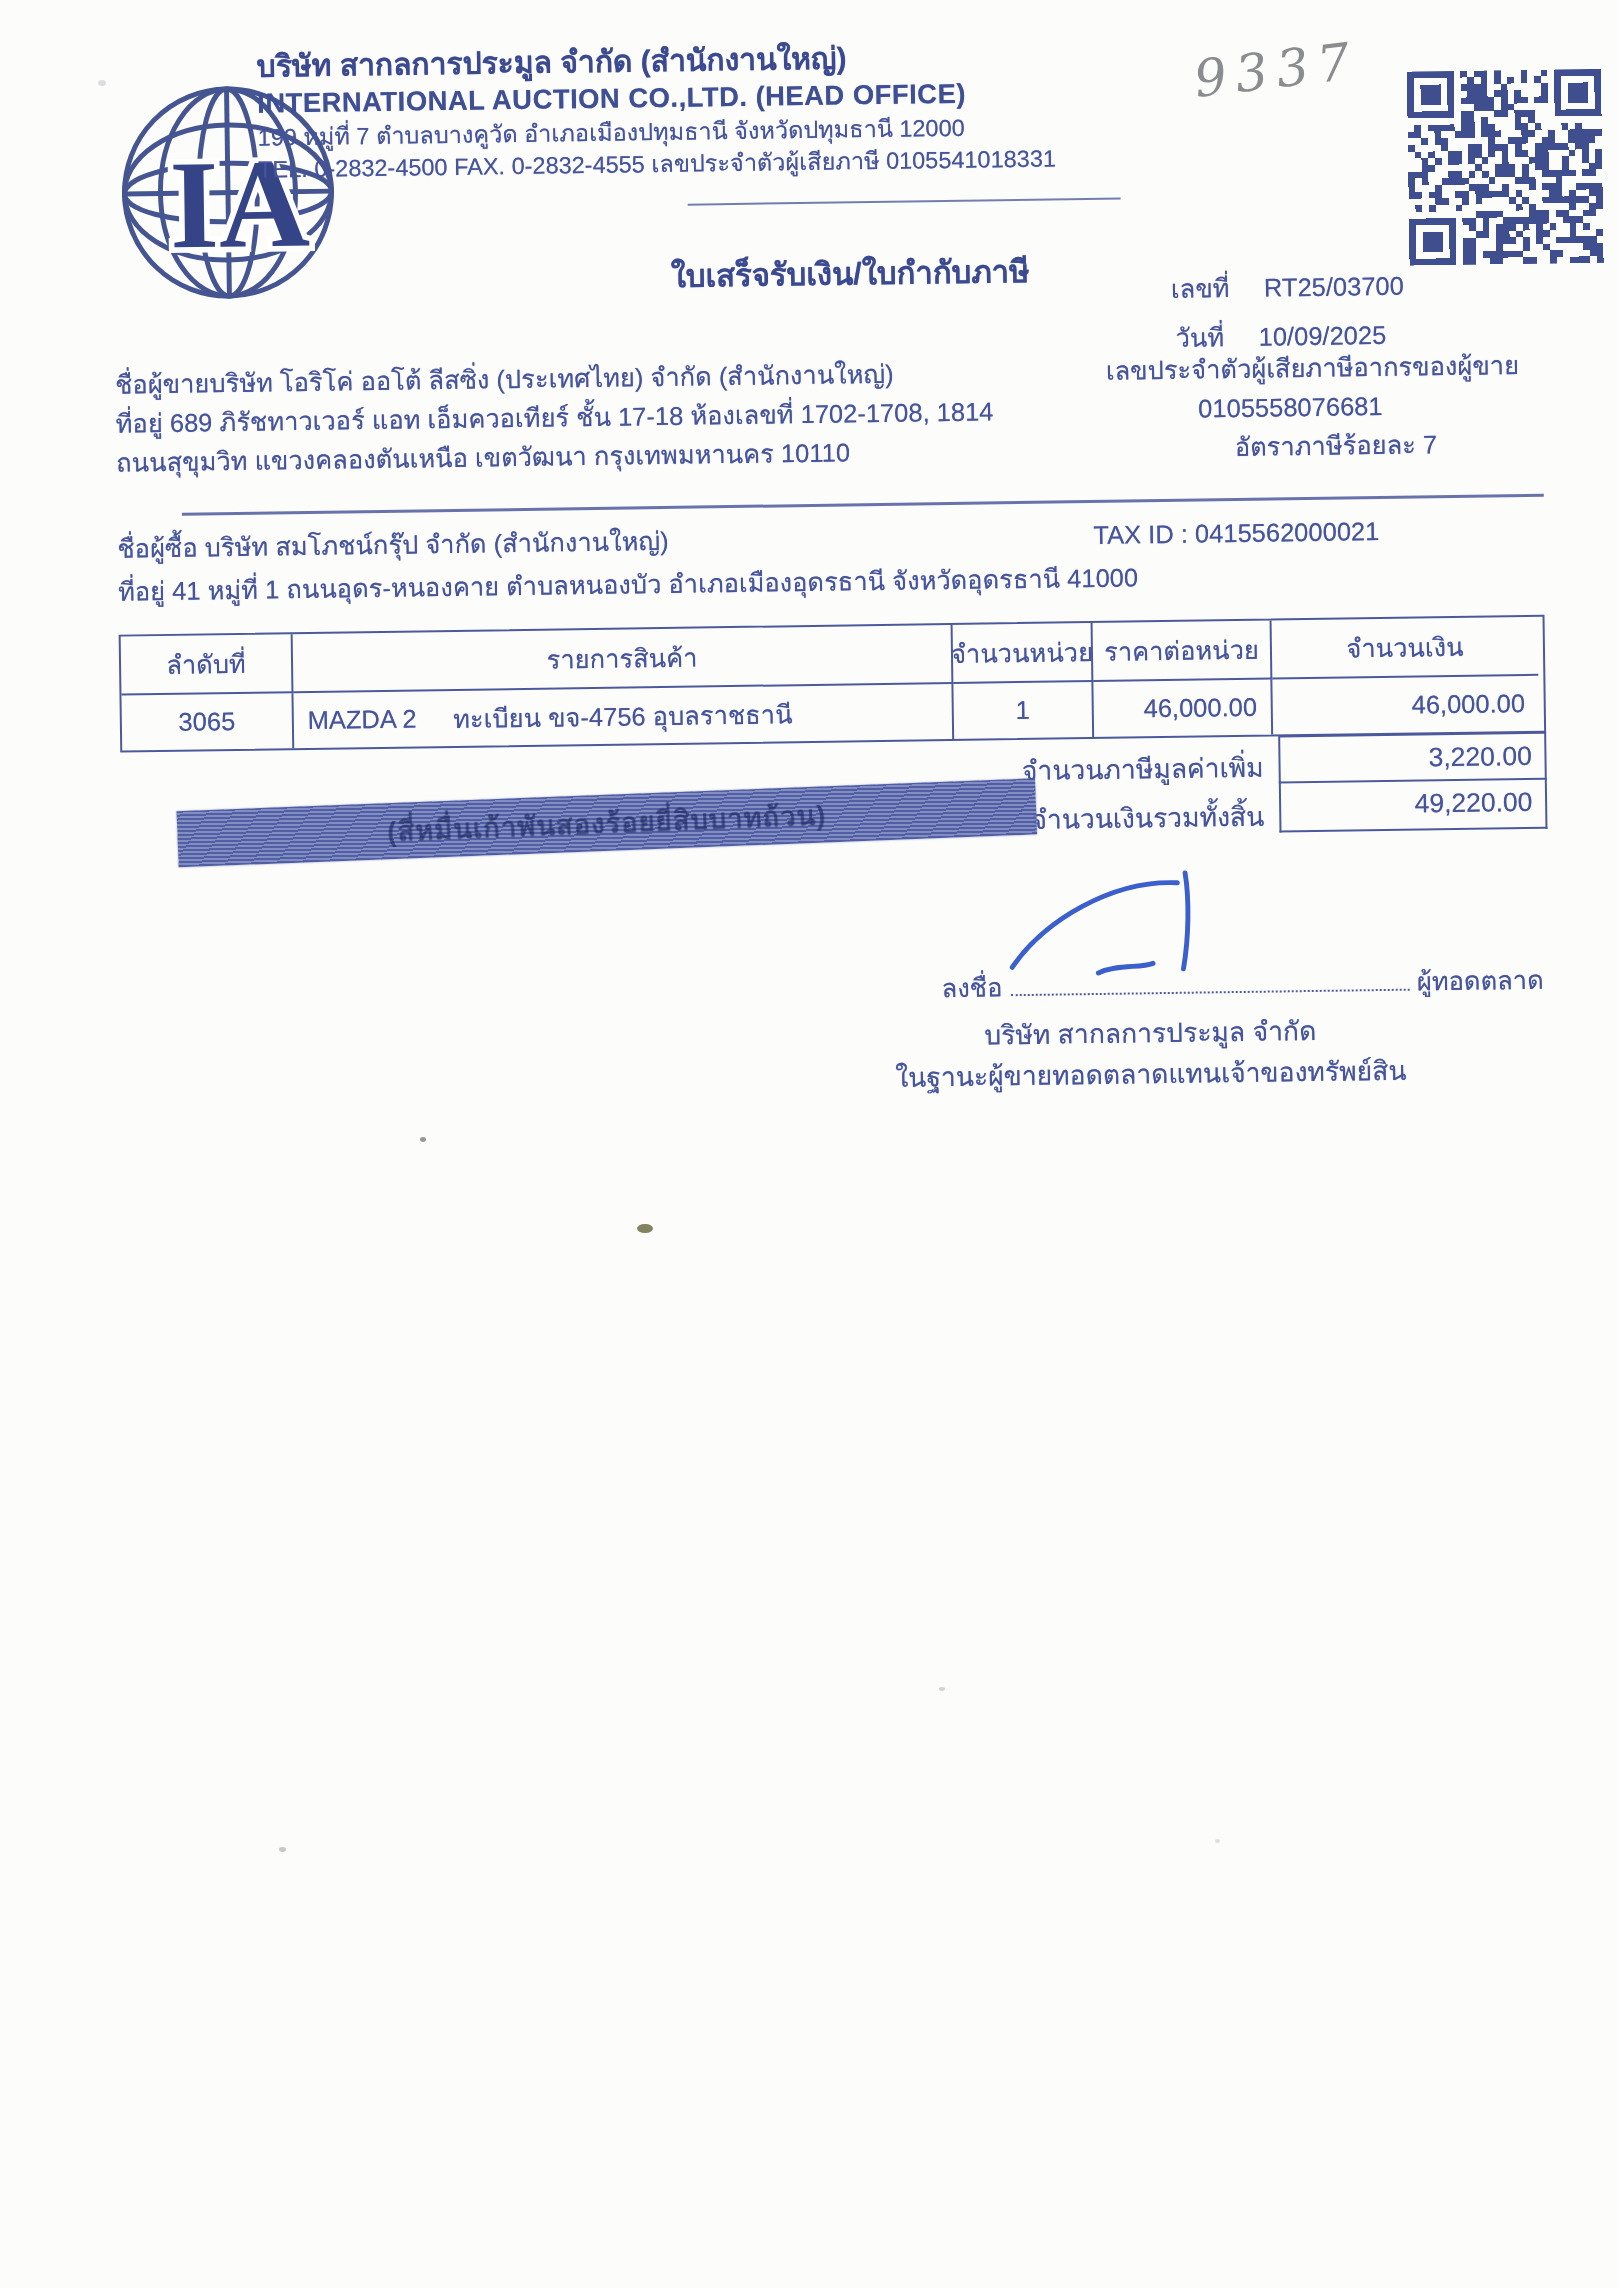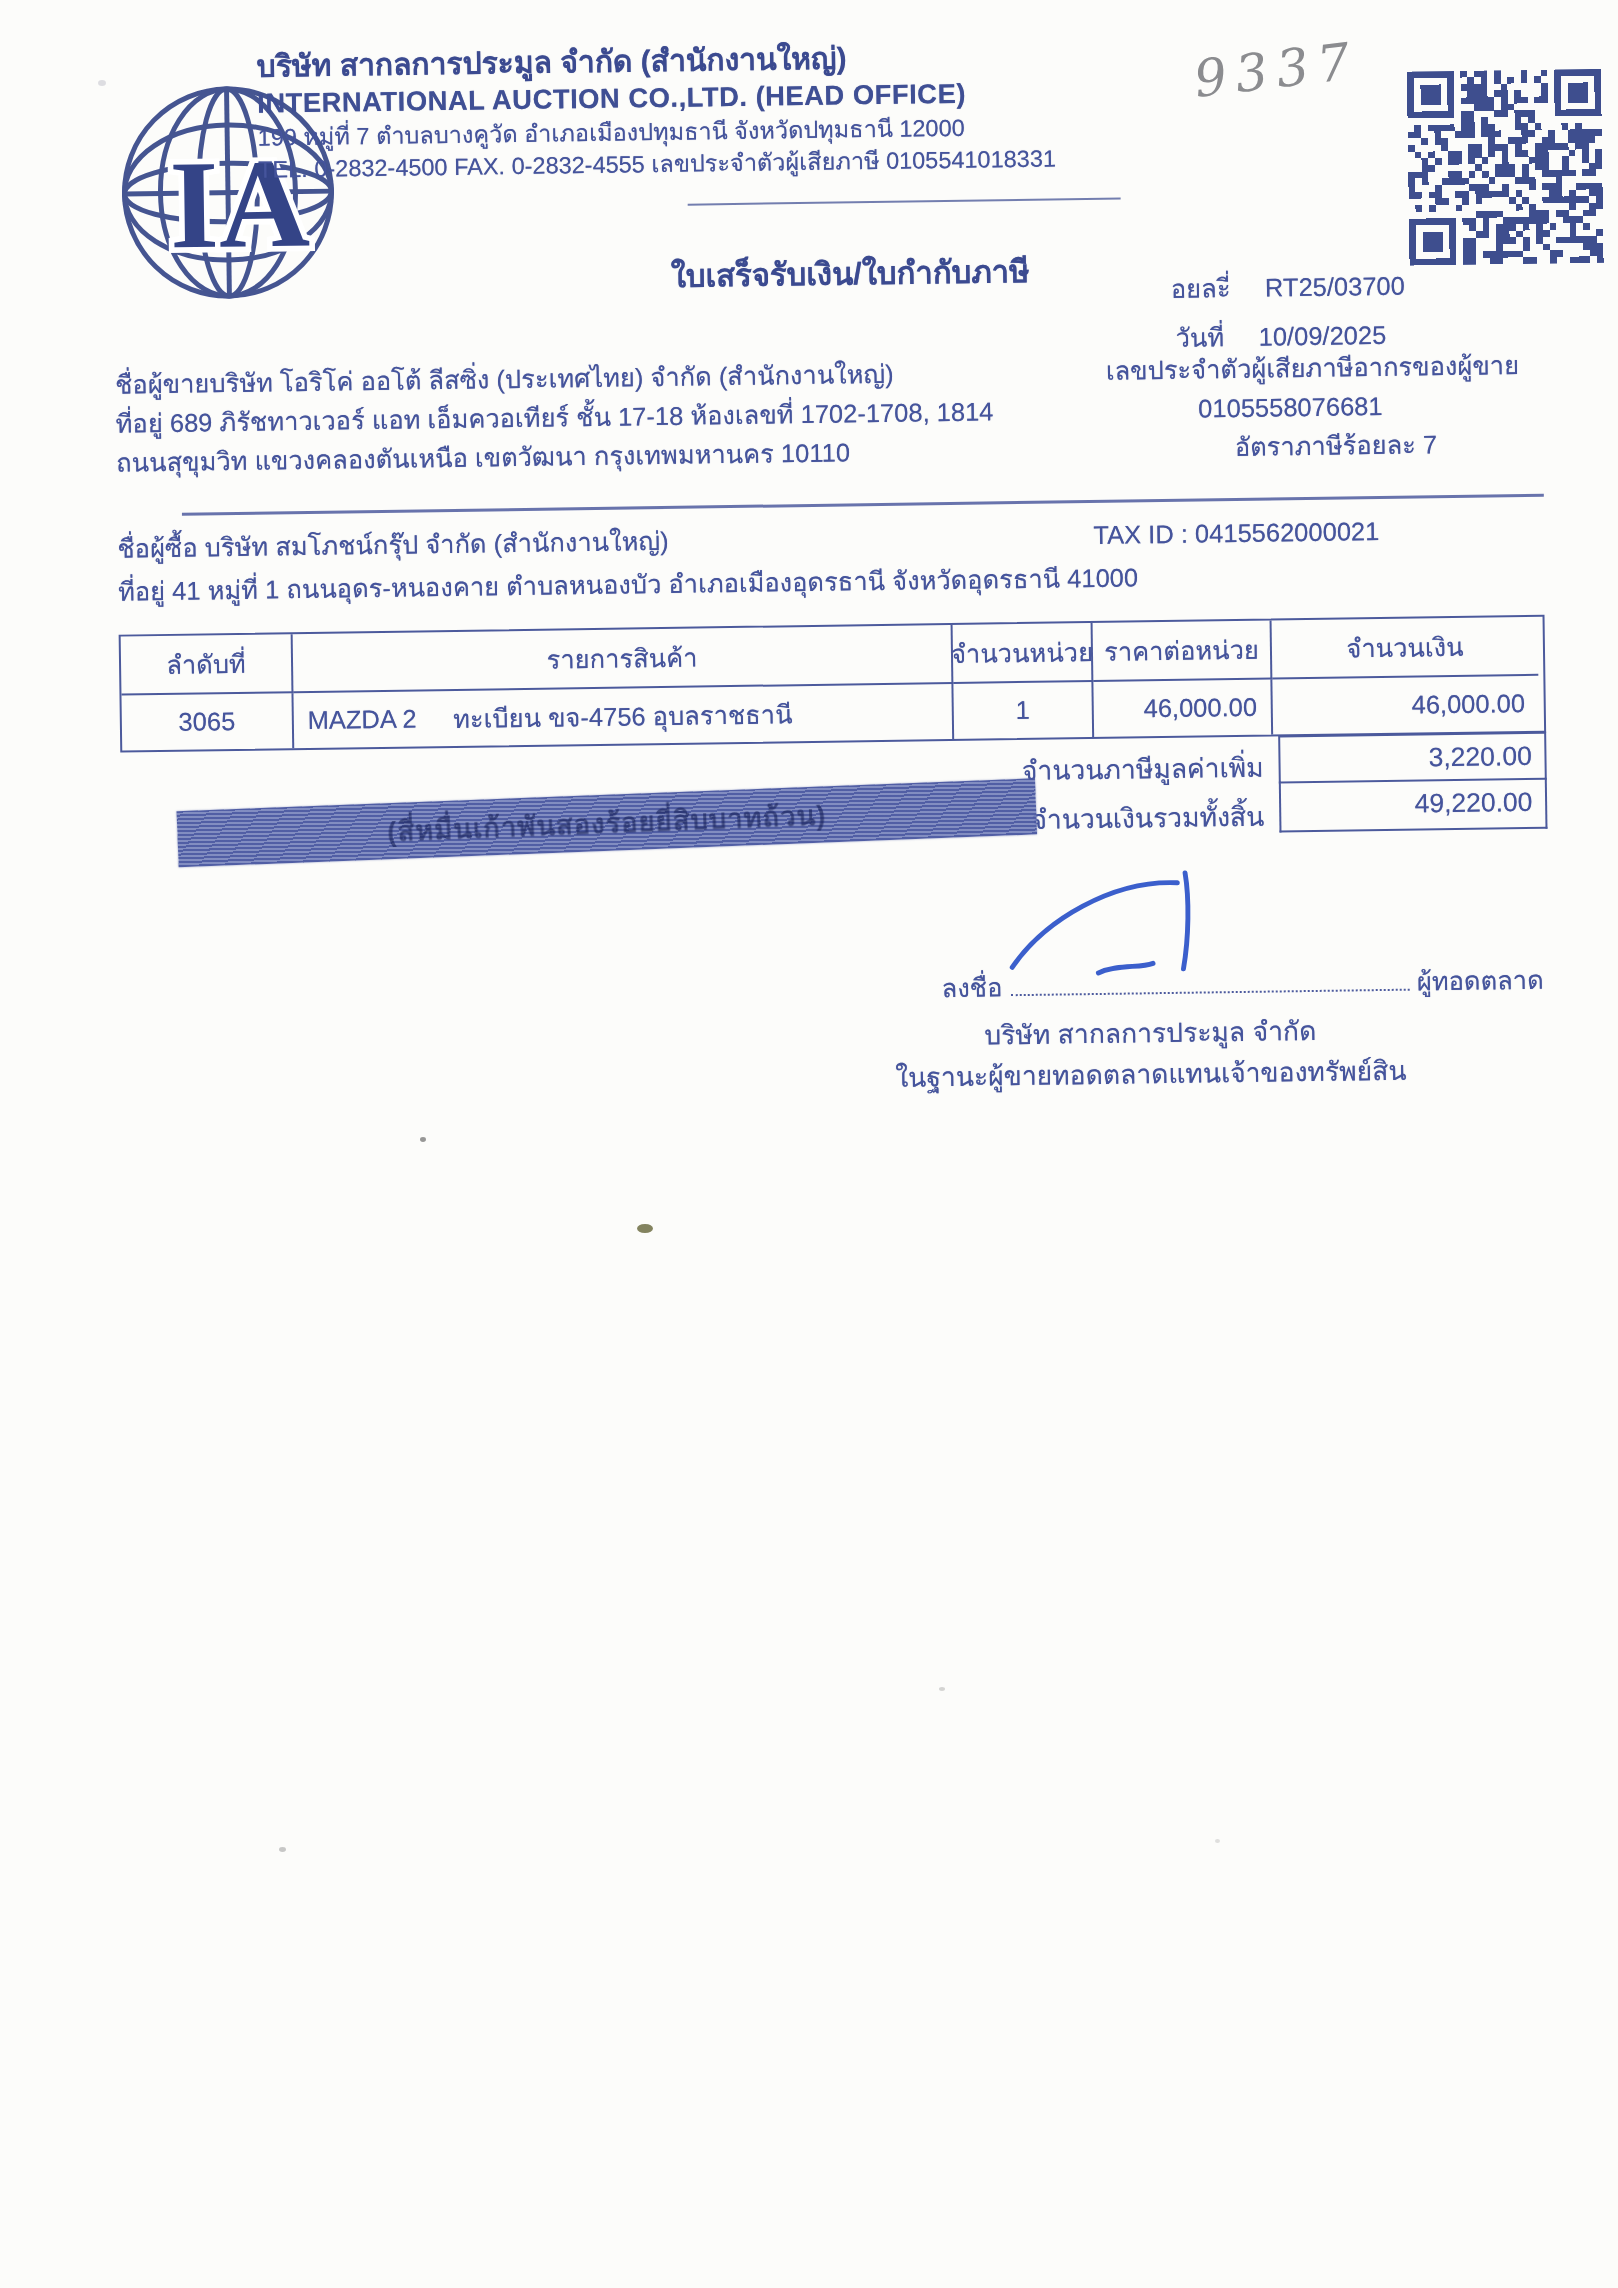--- a/index.html
+++ b/index.html
@@ -448,21 +448,21 @@
           <rect x="21" y="28" width="1" height="1"></rect>
           <rect x="24" y="28" width="1" height="1"></rect>
           <rect x="25" y="28" width="1" height="1"></rect>
           <rect x="26" y="28" width="1" height="1"></rect>
           <rect x="28" y="28" width="1" height="1"></rect>
         </g>
     </svg>
 
     <div class="abs title t">ใบเสร็จรับเงิน/ใบกำกับภาษี</div>
     <div class="abs meta meta1 t">
-      <span class="lbl">อยละี่</span>
+      <span class="lbl">เลขที่</span>
       <span class="val">RT25/03700</span>
     </div>
     <div class="abs meta meta2 t">
       <span class="lbl">วันที่</span>
       <span class="val">10/09/2025</span>
     </div>
 
     <div class="abs row r-seller1">
       <span class="t">ชื่อผู้ขายบริษัท โอริโค่ ออโต้ ลีสซิ่ง (ประเทศไทย) จำกัด (สำนักงานใหญ่)</span>
       <span class="t">เลขประจำตัวผู้เสียภาษีอากรของผู้ขาย</span>

